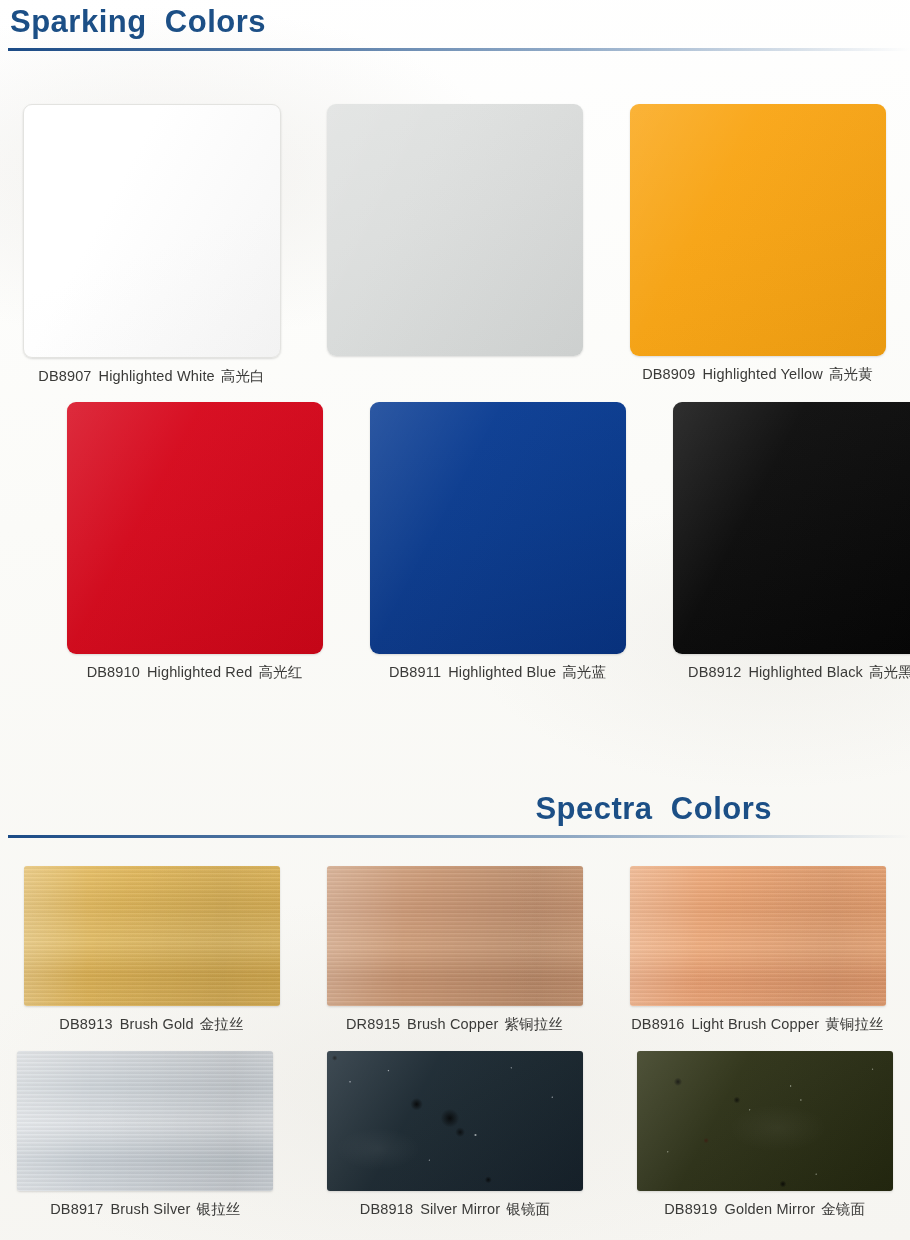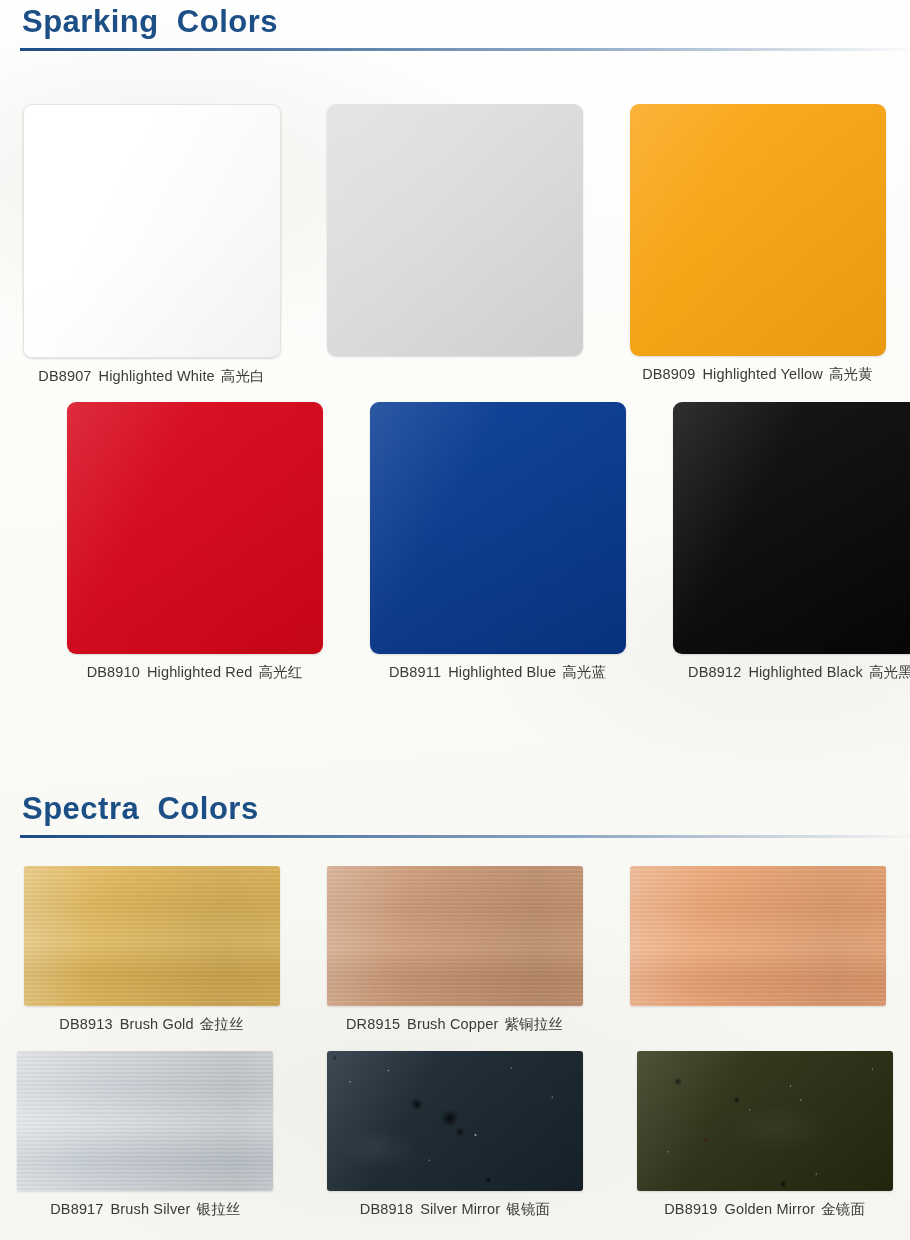--- a/index.html
+++ b/index.html
@@ -33,21 +33,21 @@
   .page {
     position: relative;
     z-index: 2;
     width: 910px;
     height: 1240px;
   }
 
   
   .section {
     position: absolute;
-    left: 12px;
+    left: 0;
     width: 772px;
   }
   .section-title {
     font-size: 31px;
     font-weight: bold;
     color: #1c4f86;
     letter-spacing: 0.5px;
     padding-left: 10px;
     line-height: 1.0;
     white-space: pre;
@@ -259,21 +259,21 @@
       </div>
       <div class="cell">
         <div class="swatch sq f-black"></div>
         <div class="caption">
           <span class="code">DB8912</span><span class="en">Highlighted Black</span><span class="cn">高光黑</span>
         </div>
       </div>
     </div>
   </div>
 
-  <div class="section" style="top:793px;">
+  <div class="section" style="top:793px;text-align:right;">
     <div class="section-title">Spectra  Colors</div>
     <div class="section-rule"></div>
   </div>
 
   <div class="grid" style="top:866px;">
 
     <div class="row">
       <div class="cell">
         <div class="swatch rect brushed f-brushgold"></div>
         <div class="caption">
@@ -281,20 +281,23 @@
         </div>
       </div>
       <div class="cell">
         <div class="swatch rect brushed f-brushcopper"></div>
         <div class="caption">
           <span class="code">DR8915</span><span class="en">Brush Copper</span><span class="cn">紫铜拉丝</span>
         </div>
       </div>
       <div class="cell">
         <div class="swatch rect brushed f-lightcopper"></div>
+        <div class="caption">
+          <span class="code">DB8916</span><span class="en">Light Brush Copper</span><span class="cn">黄铜拉丝</span>
+        </div>
       </div>
     </div>
 
     <div class="row" style="margin-top:17px;gap:19px;">
       <div class="cell">
         <div class="swatch rect brushed f-brushsilver"></div>
         <div class="caption">
           <span class="code">DB8917</span><span class="en">Brush Silver</span><span class="cn">银拉丝</span>
         </div>
       </div>

